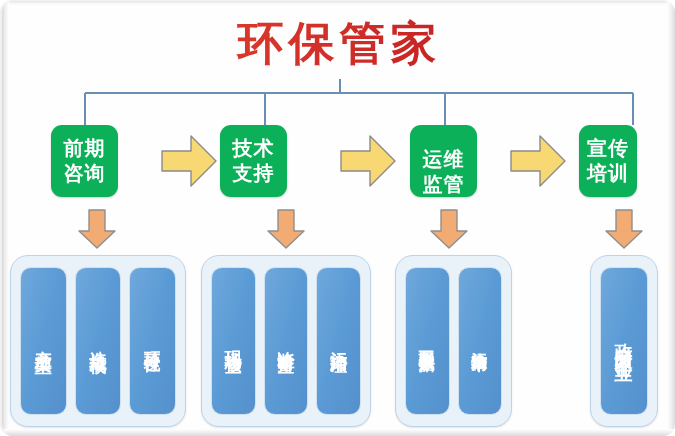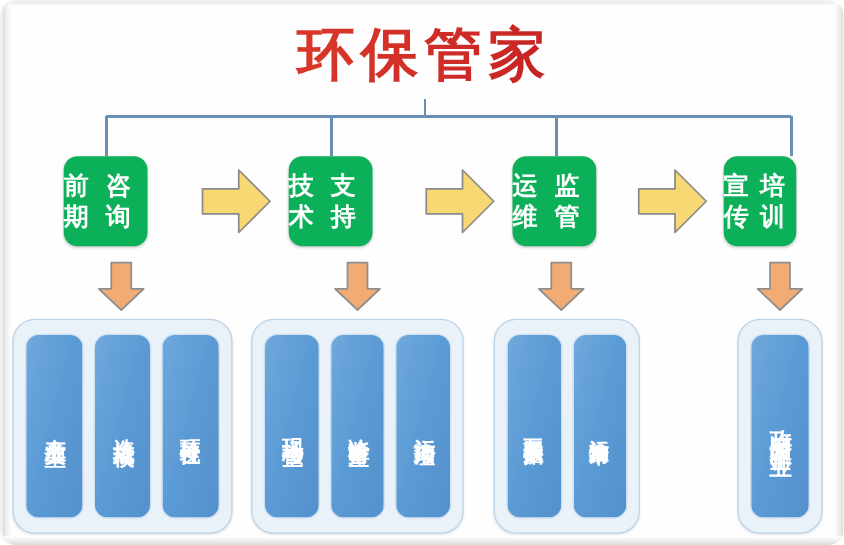--- a/index.html
+++ b/index.html
@@ -88,33 +88,33 @@
   .stage {
     position: absolute;
     top: 124px;
     width: 67px;
     height: 72px;
     border-radius: 11px;
     background: #0bb058;
     box-shadow: 0 1px 2px rgba(0,0,0,0.18);
     color: #ffffff;
     display: flex;
-    flex-direction: row;
+    flex-direction: column;
     align-items: center;
     justify-content: center;
     font-size: 20px;
     font-weight: 700;
     line-height: 25px;
     letter-spacing: 1px;
   }
   .stage .ln { display: block; }
 
   #stage-0 { left: 49px; }
-  #stage-1 { left: 229px; }
-  #stage-2 { left: 408px; }
+  #stage-1 { left: 218px; }
+  #stage-2 { left: 408px; justify-content: flex-end; }
   #stage-3 { left: 577px; width: 58px; }
 
   
   .arrow-right {
     position: absolute;
     top: 129px;
     width: 62px;
     height: 62px;
   }
   #arrow-right-0 { left: 156px; }

